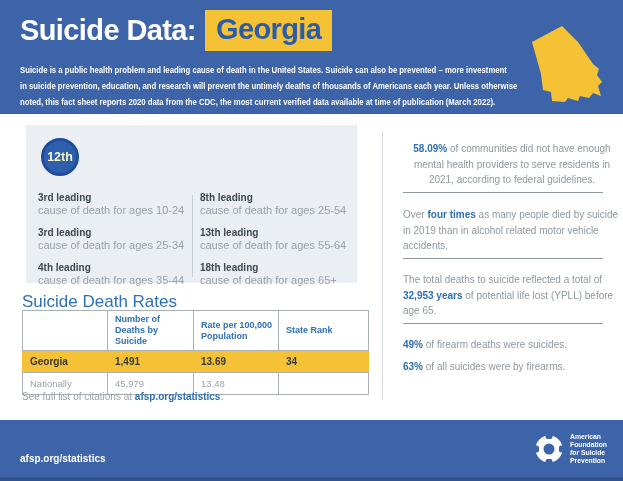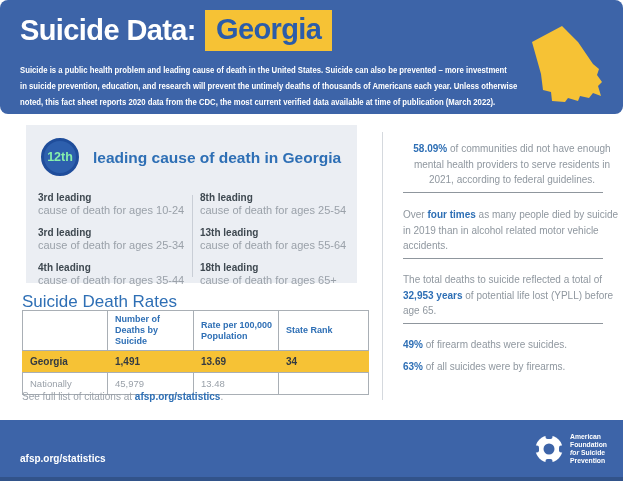--- a/index.html
+++ b/index.html
@@ -2,33 +2,33 @@
 <html><head>
 <meta charset="utf-8">
 <style>
   * { box-sizing: border-box; margin: 0; padding: 0; }
   html,body { width: 623px; height: 481px; }
   body {
     position: relative; overflow: hidden; background: #ffffff;
     font-family: "Liberation Sans", sans-serif;
   }
   
-  .header { position: absolute; left:0; top:0; width:623px; height:114px; background:#3D64A8;border-radius:8px; }
+  .header { position: absolute; left:0; top:0; width:623px; height:114px; background:#3D64A8; }
   .title-row { position:absolute; left:20px; top:10px; display:flex; align-items:center; }
   .title { color:#fff; font-size:29px; font-weight:bold; letter-spacing:-0.6px; }
   .state-box { margin-left:9px; background:#F6C235; color:#2B5CA9; font-size:29px;
                font-weight:bold; letter-spacing:-0.6px; padding:3px 11px 5px; }
   .intro { position:absolute; left:20px; top:62px; color:#fff; font-weight:bold;
            font-size:9px; line-height:16px; white-space:nowrap;
            transform:scaleX(0.86); transform-origin:0 0; }
   .ga-svg { position:absolute; left:526px; top:16px; }
   
   .panel { position:absolute; left:26px; top:125px; width:331px; height:158px; background:#EBEEF3; }
   .badge { position:absolute; left:15px; top:13px; width:38px; height:38px; border-radius:50%;
-           background:#2D5FAD; border:3px solid #1F4D9B; color:#86efac; font-weight:bold;
+           background:#2D5FAD; border:3px solid #1F4D9B; color:#fef9c3; font-weight:bold;
            font-size:12.5px; display:flex; align-items:center; justify-content:center;text-align:right; }
   .panel-heading { position:absolute; left:67px; top:24px; color:#2E6FB5; font-size:15.5px; font-weight:bold; }
   .stats-col { position:absolute; top:66px; }
   .col-a { left:12px; } .col-b { left:174px; }
   .stat { margin-bottom:9px; }
   .stat-rank { font-size:10px; font-weight:bold; color:#3E4850; line-height:13px; }
   .stat-desc { font-size:11px; color:#9AA1A9; line-height:13px; }
   .vline { position:absolute; left:166px; top:70px; width:1px; height:82px; background:#C9CED6; }
   
   .rates-title { position:absolute; left:22px; top:292px; color:#2E6FB5; font-size:17px; font-weight:normal; }
@@ -73,21 +73,20 @@
     <div>in suicide prevention, education, and research will prevent the untimely deaths of thousands of Americans each year. Unless otherwise</div>
     <div>noted, this fact sheet reports 2020 data from the CDC, the most current verified data available at time of publication (March 2022).</div>
   </div>
   <svg class="ga-svg" width="80" height="88" viewBox="0 0 80 88">
     <path d="M6,26 L36,10 L40,14 L52,26 L67,48 L73,53 L71,59 L76,66 L72,70 L75,80 L67,77 L63,82 L54,80 L52,85 L42,82 L39,86 L26,85 L25,76 L17,74 L15,58 Z" fill="#F6C235"></path>
   </svg>
 </div>
 
 <div class="panel">
   <div class="badge">12th</div>
-  <div class="panel-heading">leading cause of death in Georgia</div>
   <div class="vline"></div>
   <div class="stats-col col-a">
     <div class="stat">
       <div class="stat-rank">3rd leading</div>
       <div class="stat-desc">cause of death for ages 10-24</div>
     </div>
     <div class="stat">
       <div class="stat-rank">3rd leading</div>
       <div class="stat-desc">cause of death for ages 25-34</div>
     </div>

